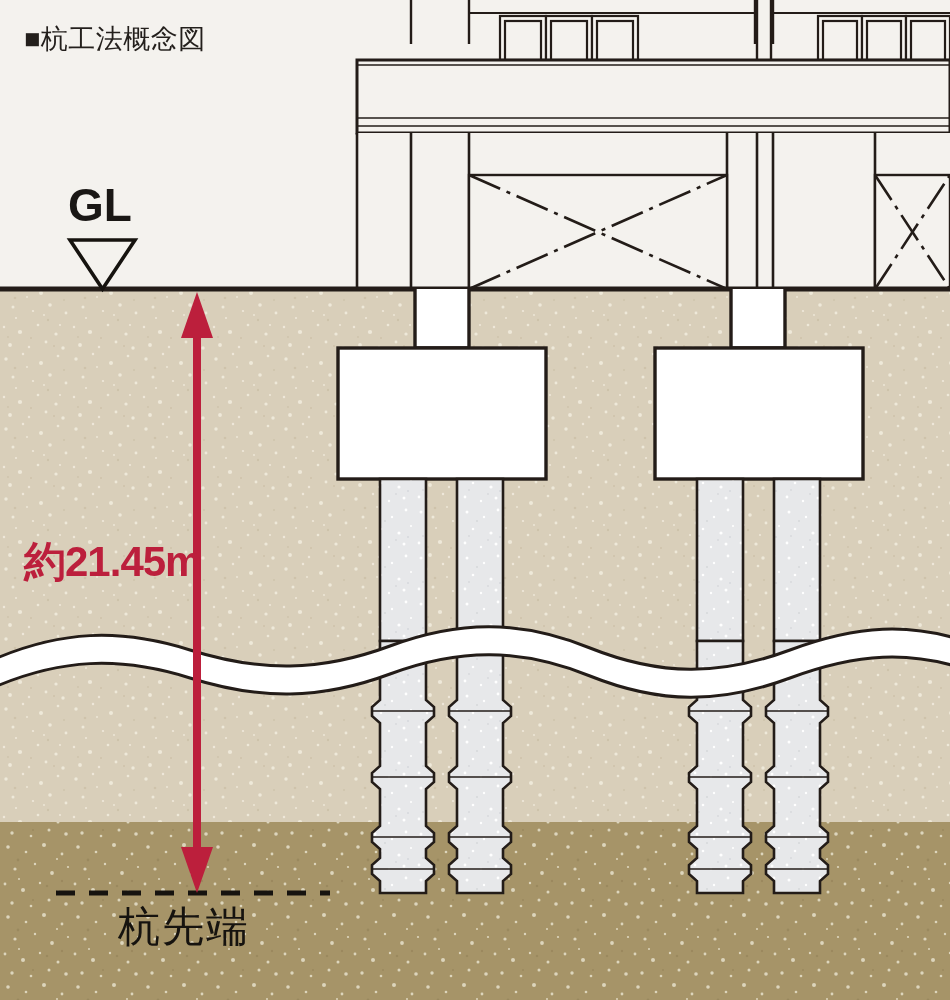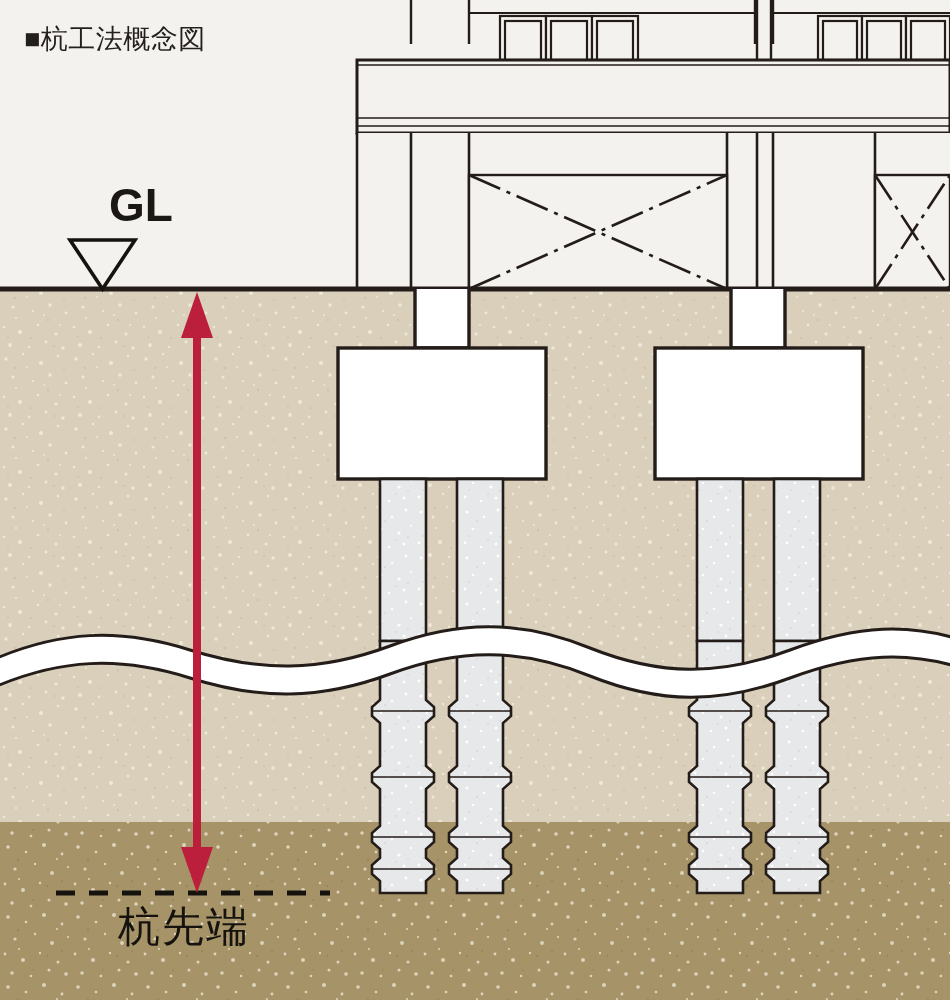--- a/index.html
+++ b/index.html
@@ -37,21 +37,20 @@
   }
   .gl-label {
     position: absolute;
     left: 68px;
     top: 182px;
     font-size: 46px;
     font-weight: bold;
     line-height: 1;
     color: #1a1715;
     letter-spacing: 0px;
-    margin-left: 41px;
   }
   .dim-label {
     position: absolute;
     left: 24px;
     top: 536px;
     font-size: 42px;
     font-weight: bold;
     line-height: 1.22;
     color: #bc1f3c;
     white-space: nowrap;
@@ -362,17 +361,18 @@
       <path d="M197 292 L213 338 L181 338 Z" fill="#bc1f3c"></path>
       <path d="M197 893 L213 847 L181 847 Z" fill="#bc1f3c"></path>
     </g>
   </svg>
 
   <div class="ttl">■杭工法概念図</div>
 
   <div class="gl-label">GL</div>
 
   <div class="dim-label">
+    <div>約21.45m</div>
   </div>
 
   <div class="tip-label">杭先端</div>
 
 </div>
 
 </body></html>

